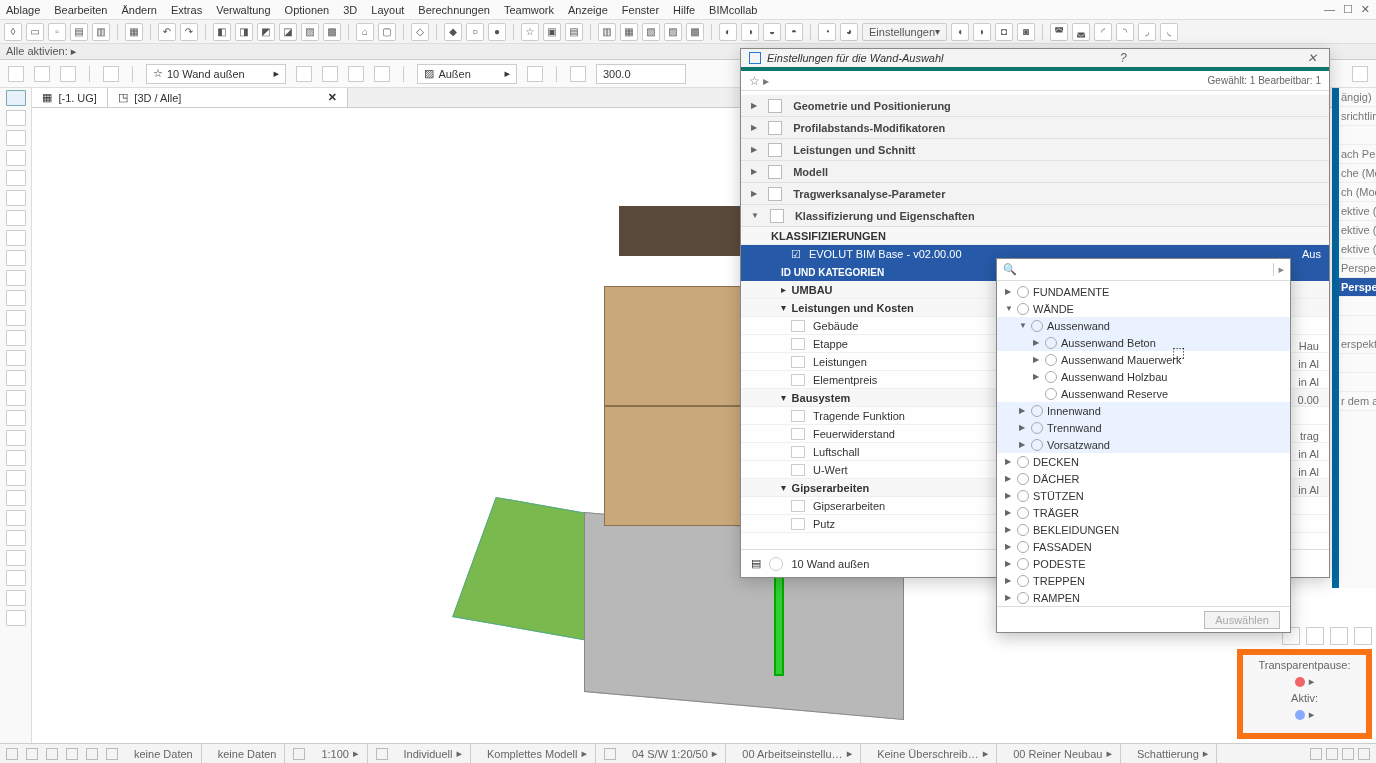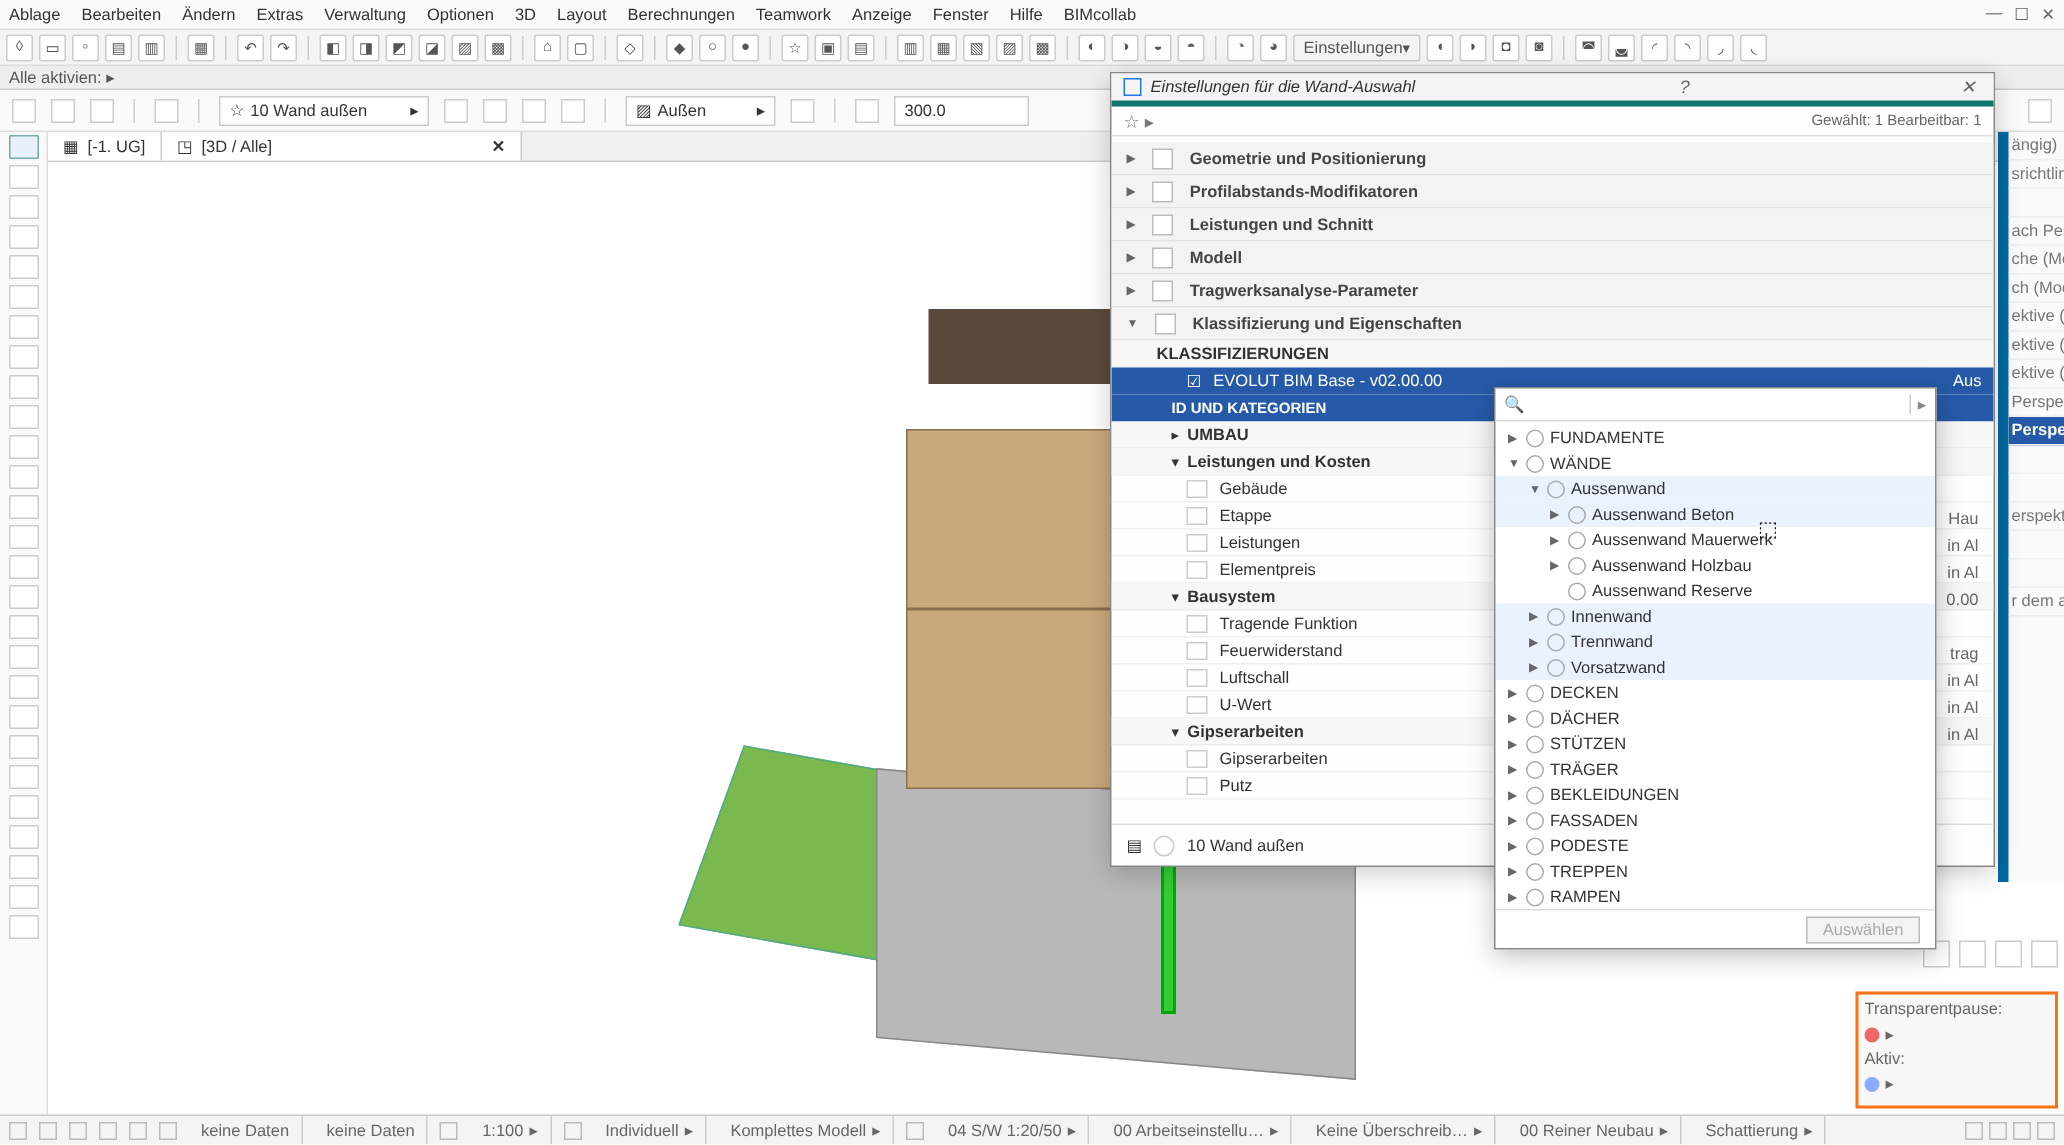--- a/index.html
+++ b/index.html
@@ -90,21 +90,21 @@
 .pfoot { height:26px; border-top:1px solid #ddd; display:flex; align-items:center; justify-content:flex-end; padding:0 10px; }
 .pfoot button { font-size:11px; padding:2px 10px; border:1px solid #bbb; background:#f3f3f3; color:#aaa; }
 .cursor { position:absolute; left:1172px; top:344px; font-size:14px; color:#000; pointer-events:none; }
 
 
 .statusbar { position:absolute; bottom:0; left:0; right:0; height:20px; background:#f4f4f4; border-top:1px solid #ccc; display:flex; align-items:center; padding:0 6px; gap:8px; font-size:10px; color:#666; }
 .statusbar .cell { border-right:1px solid #ccc; padding:0 8px; height:100%; display:flex; align-items:center; gap:4px; }
 .statusbar .sic { width:12px; height:12px; border:1px solid #bbb; }
 
 
-.tp { position:absolute; right:4px; bottom:24px; width:135px; height:78px; background:#f7f7f7; border:2px solid #f97316; font-size:10px; color:#666; padding:4px; }
+.tp { position:absolute; right:4px; bottom:24px; width:135px; height:90px; background:#f7f7f7; border:6px solid #f97316; font-size:10px; color:#666; padding:4px;text-align:center; }
 .tp .dot { width:10px; height:10px; border-radius:5px; display:inline-block; margin-right:4px; vertical-align:middle; }
 .tp .r { background:#e66; }
 .tp .b { background:#8af; }
 .btnrow { position:absolute; right:4px; bottom:118px; display:flex; gap:6px; }
 .btnrow .b { width:18px; height:18px; border:1px solid #ccc; background:#fff; }
 
 
 .rpeek { position:absolute; right:0; top:88px; width:44px; height:500px; background:#fafafa; border-left:7px solid #0369a1; font-size:9px; color:#777; overflow:hidden; }
 .rpeek div { padding:3px 2px; border-bottom:1px solid #eee; white-space:nowrap; }
 .rpeekhdr { background:#265aa8; color:#fff; font-weight:bold; }

